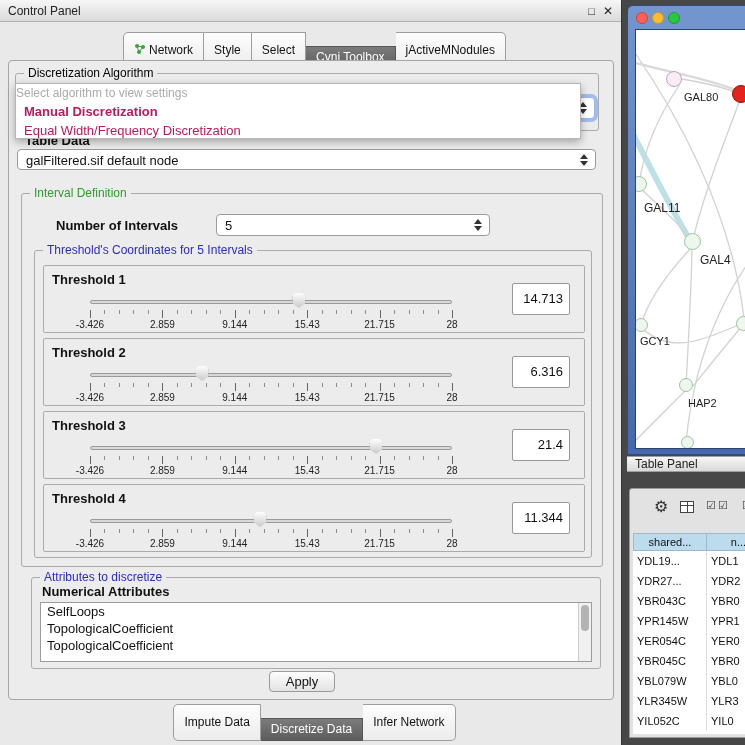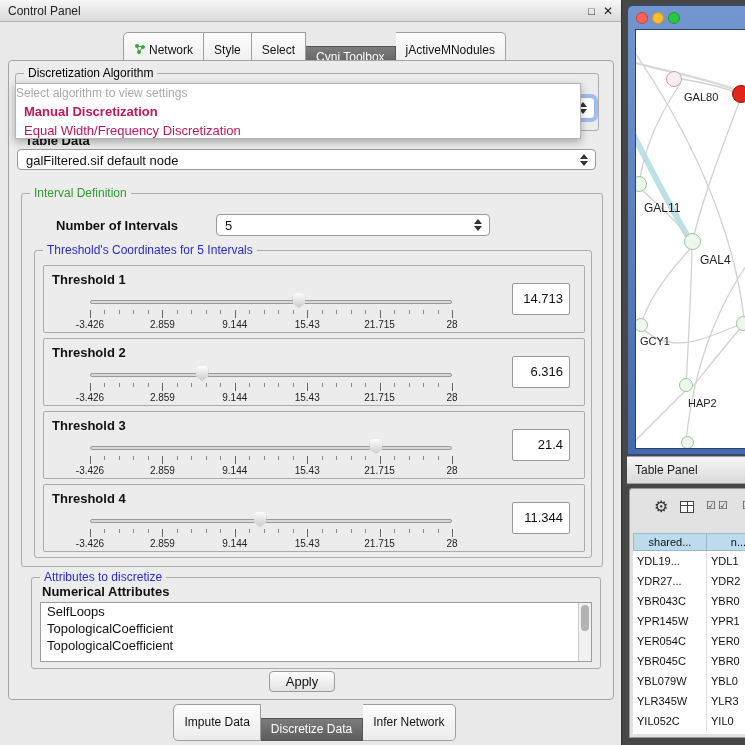--- a/index.html
+++ b/index.html
@@ -74,21 +74,21 @@
   
   .net-win { position:absolute; left:627px; top:5px; width:150px; height:450px;
              background:linear-gradient(#7496cf,#4469ae); border:1px solid #2d4b7e; border-radius:6px 0 0 0; }
   .light { position:absolute; top:6px; width:12px; height:12px; border-radius:50%; }
   .net-canvas { position:absolute; left:7px; top:23px; width:141px; height:420px; background:#fff; border:1px solid #27436f; overflow:hidden; }
   .node { position:absolute; border-radius:50%; background:#edf7ed; border:1px solid #9cc49c; }
   .node.pink { background:#f8edf3; border-color:#c9a0bc; }
   .node.red { background:#e4231a; border-color:#8f100c; }
   .nlabel { position:absolute; font-size:11px; color:#222; white-space:nowrap; }
 
-  .tp-header { position:absolute; left:627px; top:456px; width:118px; height:28px; background:linear-gradient(#f6f6f6,#d9d9d9);
+  .tp-header { position:absolute; left:627px; top:456px; width:118px; height:16px; background:linear-gradient(#f6f6f6,#d9d9d9);
                border-top:1px solid #9e9e9e; border-bottom:1px solid #9e9e9e; display:flex; align-items:center; padding-left:8px;
                font-size:12px; color:#222; }
 
   .tbl-win { position:absolute; left:629px; top:488px; width:120px; height:250px; background:#e2e2e2; border:1px solid #9a9a9a; border-radius:3px 0 0 0; }
   .tbl-toolbar { position:absolute; left:0; top:0; right:0; height:38px; }
   .gear { position:absolute; left:24px; top:8px; font-size:16px; color:#333; }
   .cols-icon { position:absolute; left:50px; top:12px; width:14px; height:12px; border:1px solid #444; background:#fff; }
   .cols-icon::before { content:""; position:absolute; left:6px; top:0; bottom:0; width:1px; background:#444; }
   .cols-icon::after { content:""; position:absolute; left:0; right:0; top:3px; height:1px; background:#444; }
   .cb { position:absolute; top:10px; font-size:11px; color:#333; }

